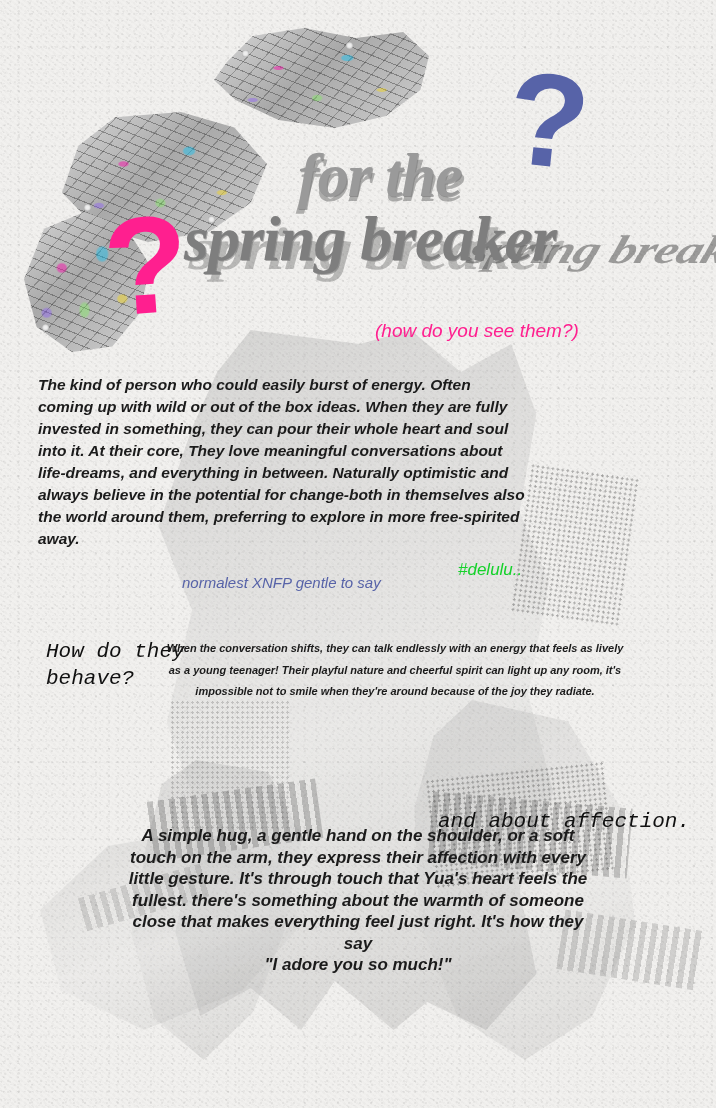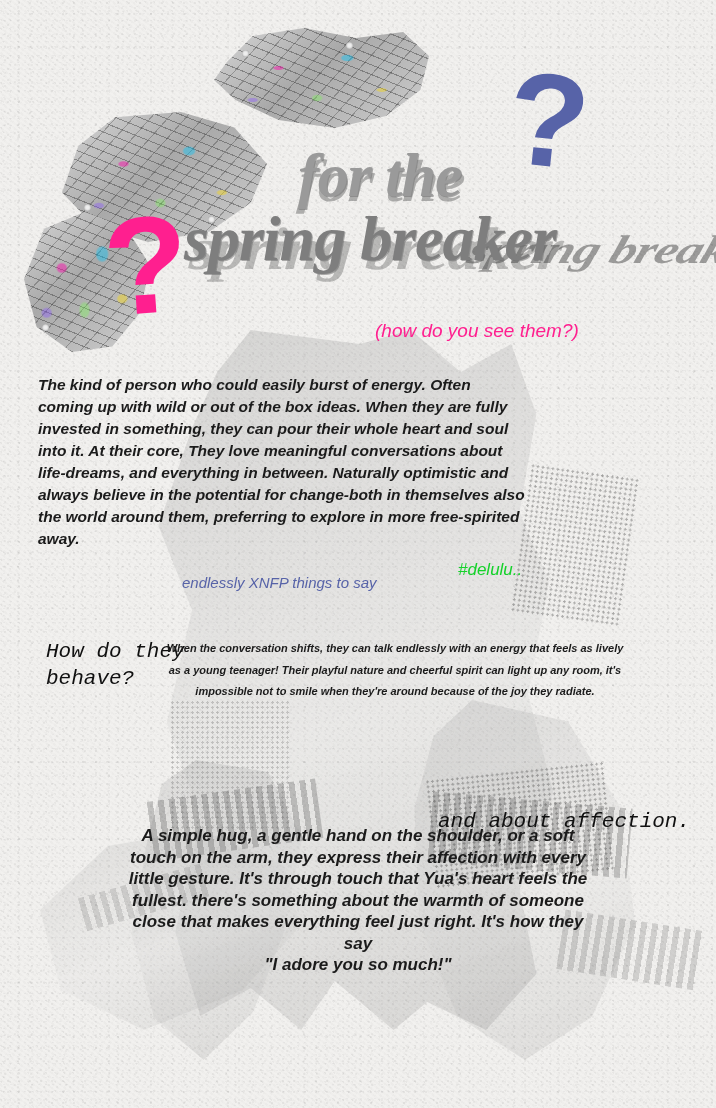--- a/index.html
+++ b/index.html
@@ -316,21 +316,21 @@
     <div class="title-line" id="title-1-ghost">for the</div>
     <div class="title-line" id="title-1">for the</div>
     <div class="title-line" id="title-2-ghost">spring breaker</div>
     <div class="title-line" id="title-2-smear">spring breaker</div>
     <div class="title-line" id="title-2">spring breaker</div>
   </div>
   <div id="title-sub">(how do you see them?)</div>
 
   <div class="blk" id="p-intro">The kind of person who could easily burst of energy. Often coming up with wild or out of the box ideas. When they are fully invested in something, they can pour their whole heart and soul into it. At their core, They love meaningful conversations about life-dreams, and everything in between. Naturally optimistic and always believe in the potential for change-both in themselves also the world around them, preferring to explore in more free-spirited away.</div>
 
-  <div id="tag-xnfp">endlessly XNFP things to say</div>
+  <div id="tag-xnfp">normalest XNFP gentle to say</div>
   <div id="tag-delulu">#delulu..</div>
 
   <div id="h-behave">How do they behave?</div>
   <div class="blk" id="p-behave">When the conversation shifts, they can talk endlessly with an energy that feels as lively as a young teenager! Their playful nature and cheerful spirit can light up any room, it's impossible not to smile when they're around because of the joy they radiate.</div>
 
   <div id="h-affection">and about affection.</div>
   <div class="blk" id="p-affection">
     <span class="quote-line">A simple hug, a gentle hand on the shoulder, or a soft touch on the arm, they express their affection with every little gesture. It's through touch that Yua's heart feels the fullest. there's something about the warmth of someone close that makes everything feel just right. It's how they say</span>
     <span class="quote-line">"I adore you so much!"</span>
   </div>

